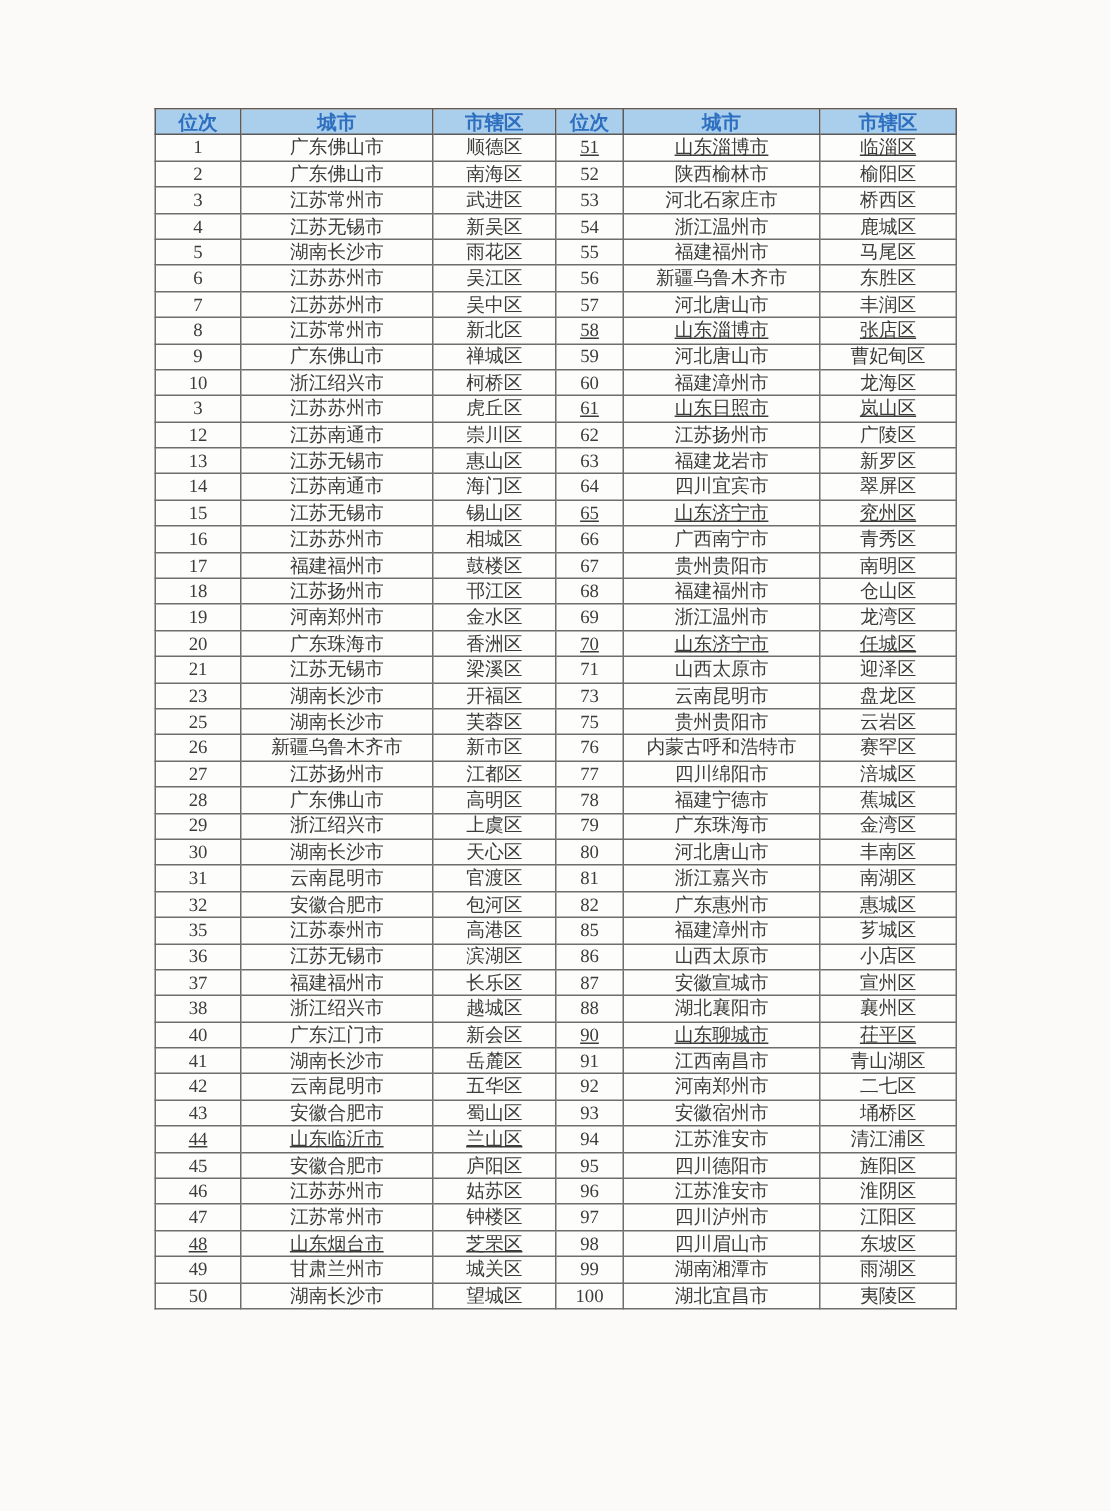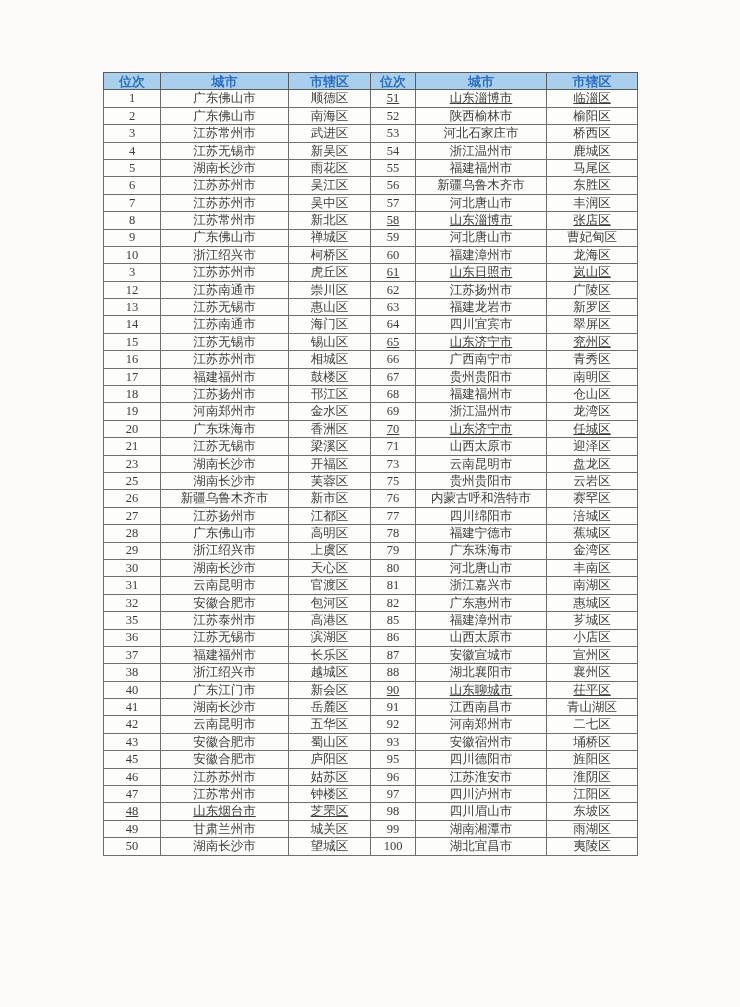--- a/index.html
+++ b/index.html
@@ -372,20 +372,28 @@
         </tr>
         <tr>
           <td>43</td>
           <td>安徽合肥市</td>
           <td>蜀山区</td>
           <td>93</td>
           <td>安徽宿州市</td>
           <td>埇桥区</td>
         </tr>
         <tr>
+          <td class="hl hl-0">44</td>
+          <td class="hl hl-1">山东临沂市</td>
+          <td class="hl hl-2">兰山区</td>
+          <td>94</td>
+          <td>江苏淮安市</td>
+          <td>清江浦区</td>
+        </tr>
+        <tr>
           <td>45</td>
           <td>安徽合肥市</td>
           <td>庐阳区</td>
           <td>95</td>
           <td>四川德阳市</td>
           <td>旌阳区</td>
         </tr>
         <tr>
           <td>46</td>
           <td>江苏苏州市</td>

